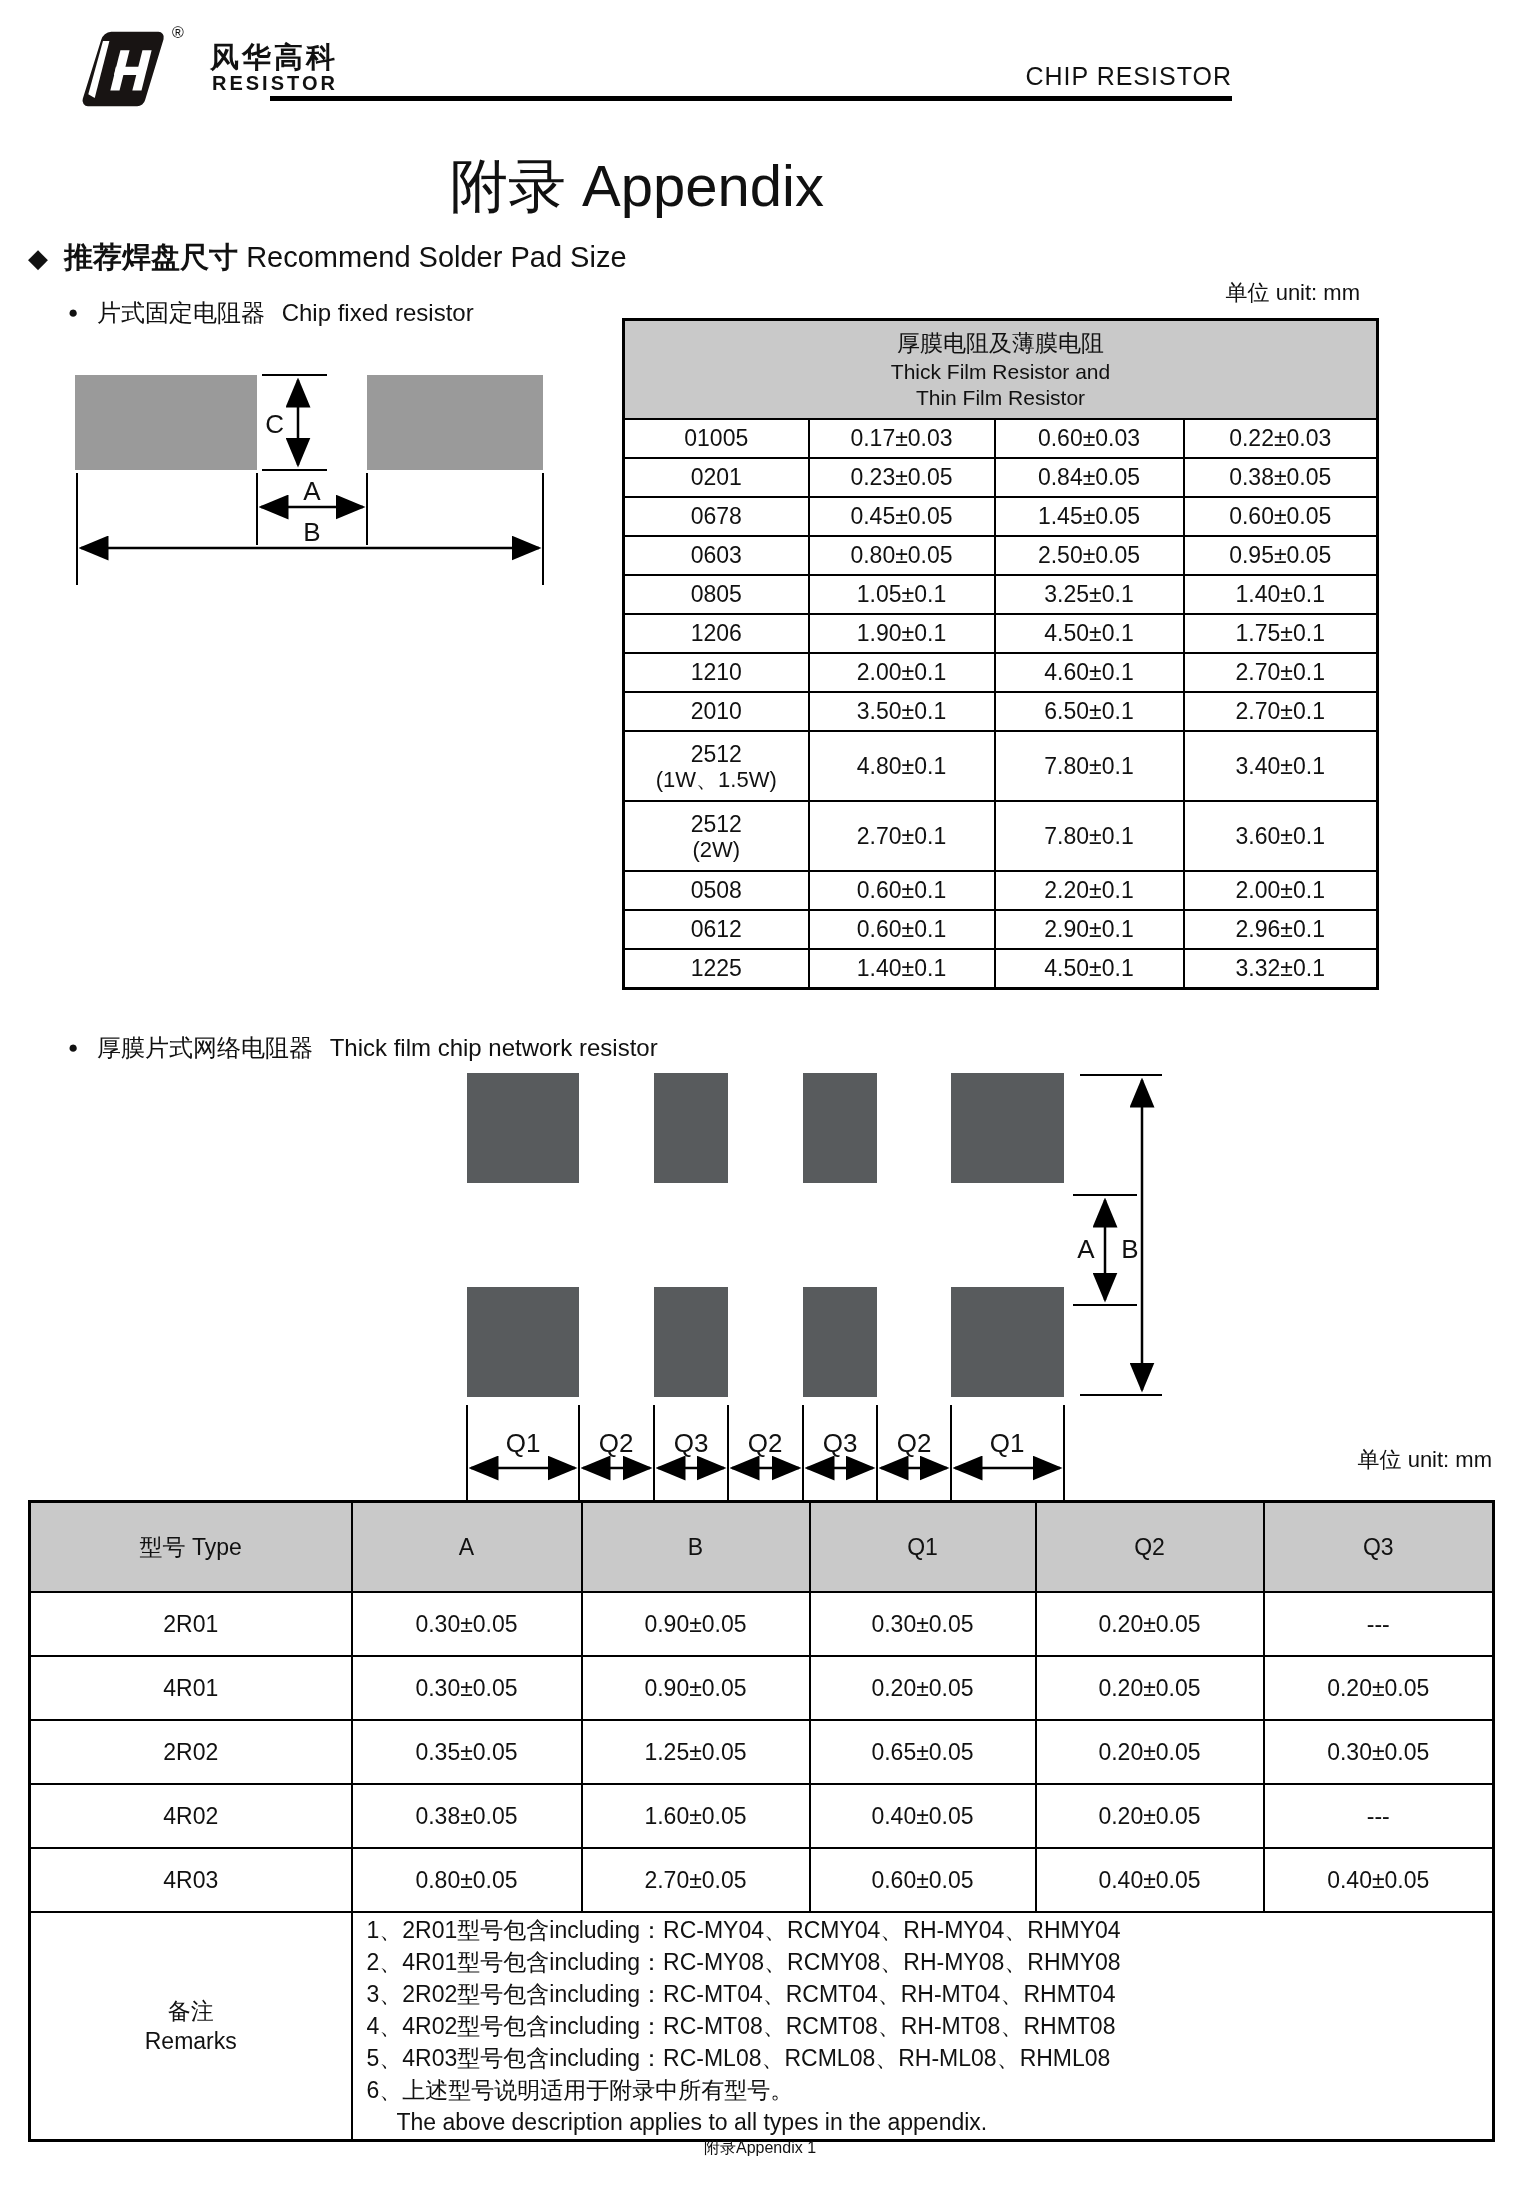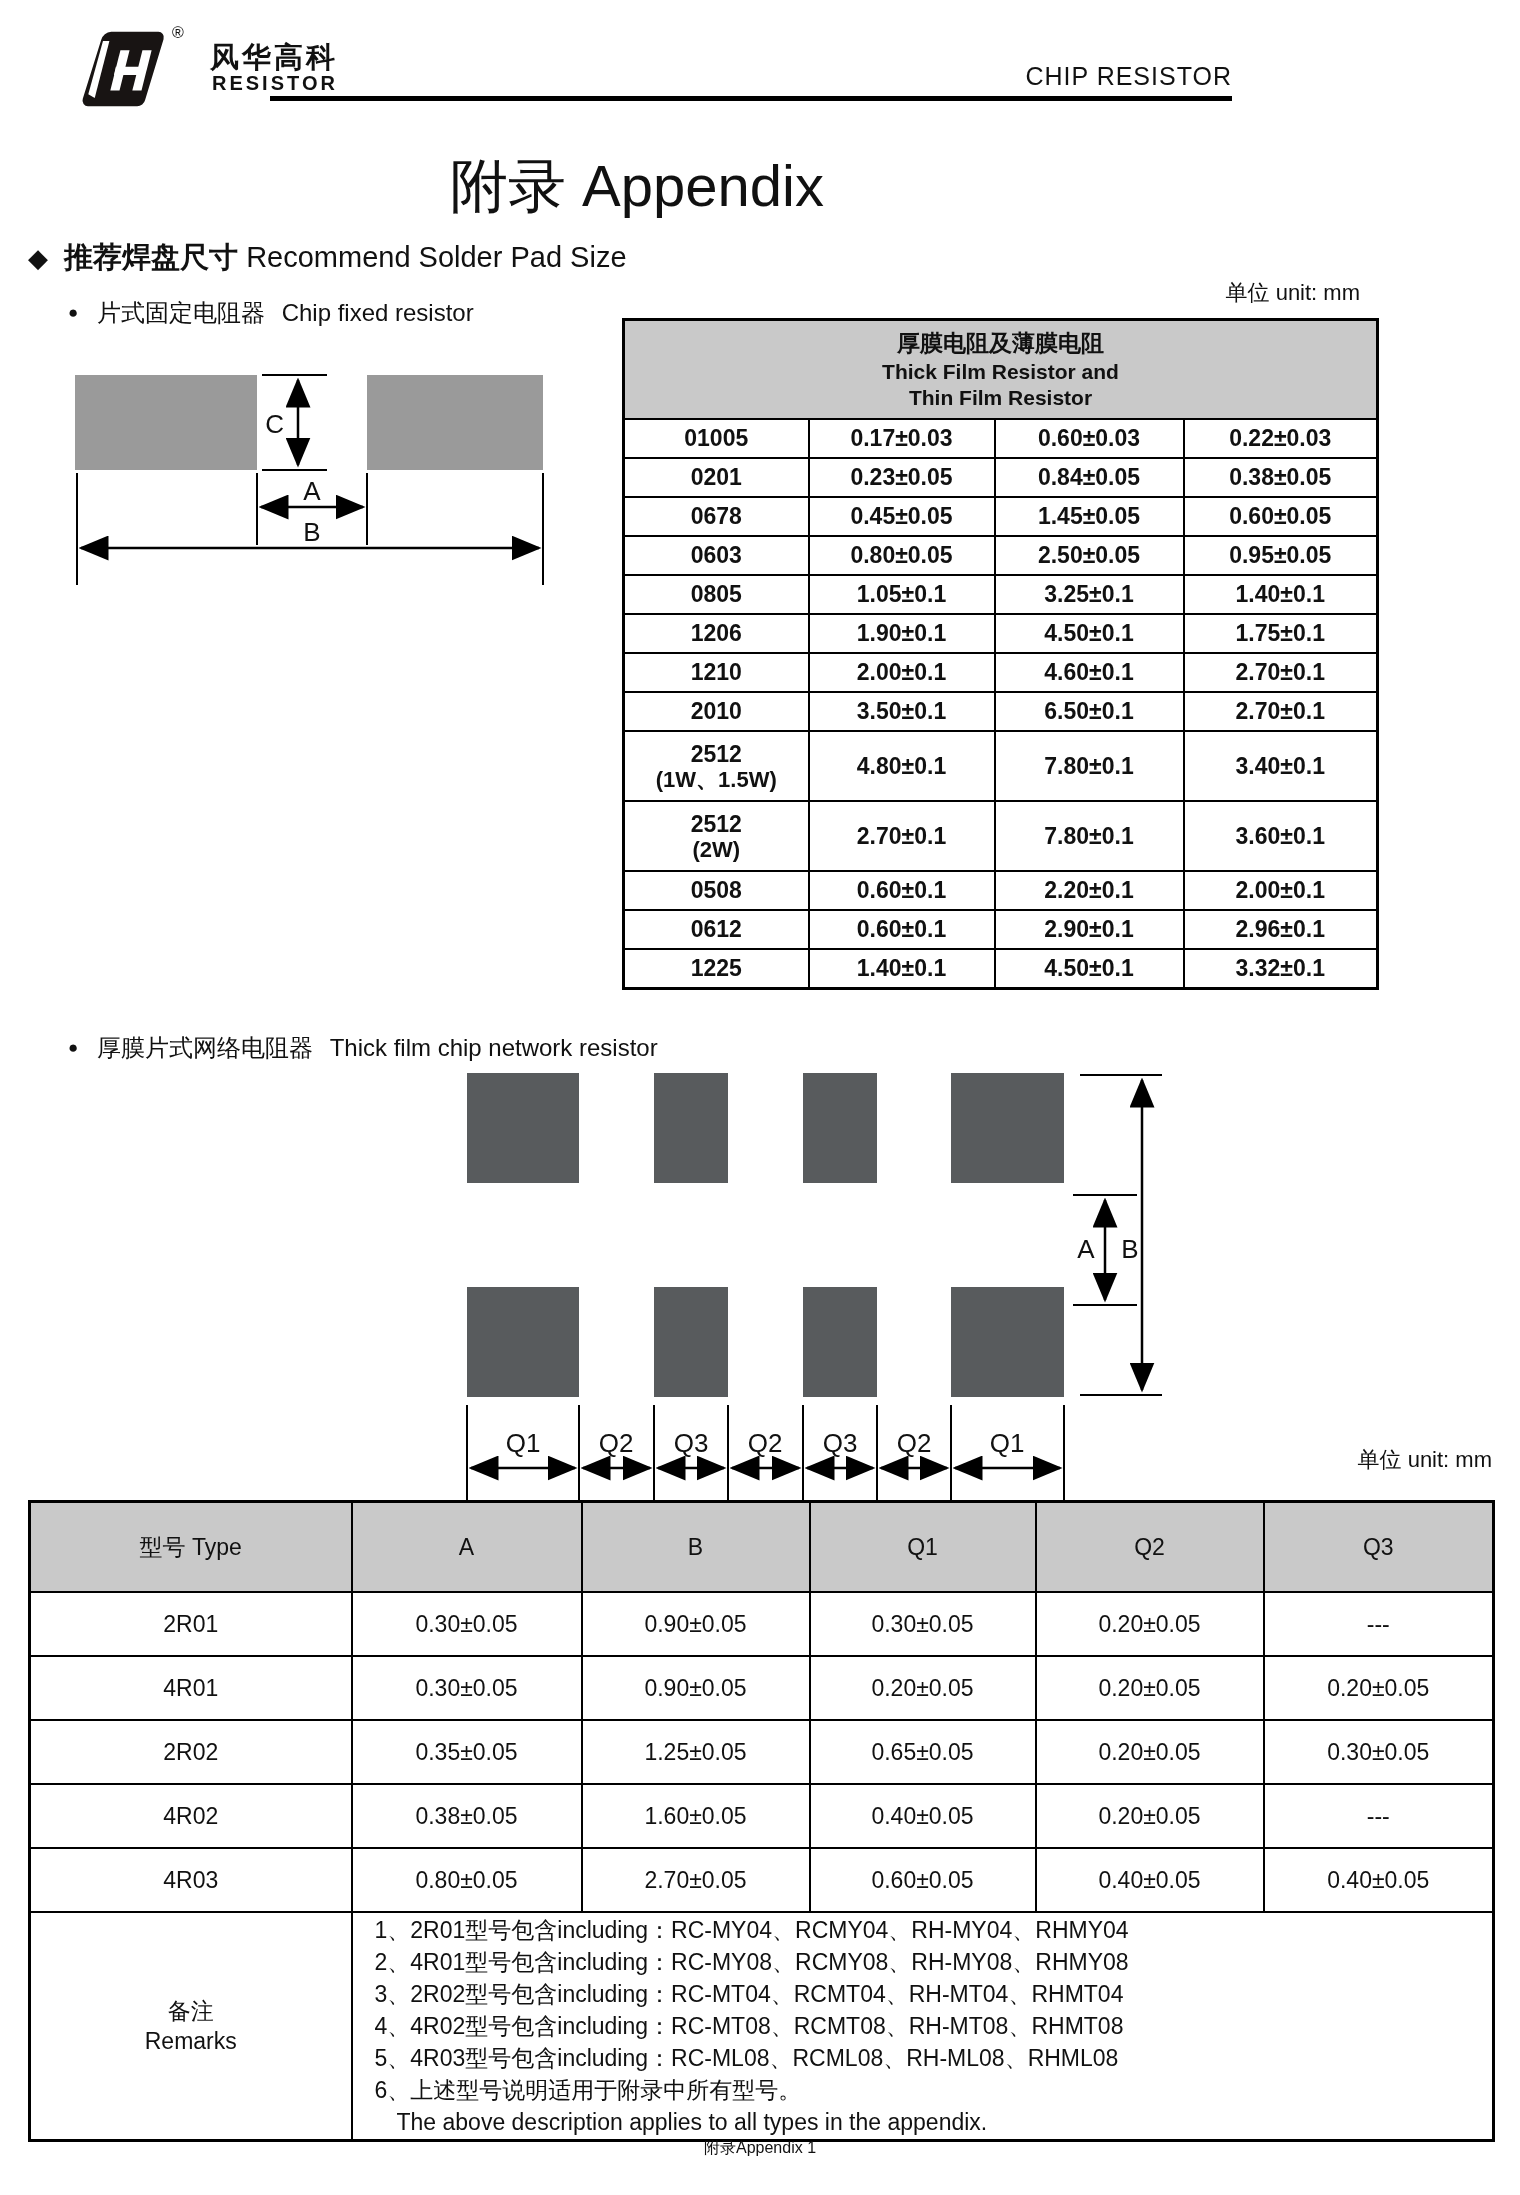--- a/index.html
+++ b/index.html
@@ -24,36 +24,36 @@
   .unit-note-1{left:1000px;top:278px;width:360px;text-align:right;font-size:22px;}
   .unit-note-2{left:1100px;top:1445px;width:392px;text-align:right;font-size:22px;}
   .bullet-line{font-size:24px;margin-left:32px;}
   .bullet-line .dot{font-size:17px;vertical-align:3px;margin-right:12px;}
   .bullet-line .en{margin-left:10px;}
   .bullet-1{left:36px;top:297px;}
   .bullet-2{left:36px;top:1032px;}
   
   table{border-collapse:collapse;table-layout:fixed;}
   td{border:2px solid #000;text-align:center;font-size:23px;padding:0;overflow:hidden;}
-  .t1{left:622px;top:318px;width:754px;font-weight:bold;}
+  .t1{left:622px;top:318px;width:754px;}
   .t1,.t2{position:absolute;border:3px solid #000;}
   .t1 .band td{background:#c9c9c9;height:97px;}
   .t1 .band .cn{font-size:23px;}
   .t1 .band .en{font-size:21px;line-height:26px;}
   .t1 tr.hdr td{background:#c9c9c9;height:38px;}
   .t1 tr.r td{height:37px;}
   .t1 tr.tall td{height:68px;}
   .t1 .type2{display:block;font-size:22px;line-height:24px;}
   .t2{left:28px;top:1500px;width:1464px;}
   .t2 tr.hdr td{background:#c9c9c9;height:88px;}
   .t2 tr.r td{height:62px;}
   .t2 tr.remarks td{height:226px;}
   .t2 .remarks-label{line-height:30px;}
   .t2 .remarks-body{text-align:left;vertical-align:middle;}
-  .remarks-body div{font-size:23px;line-height:32px;padding-left:22px;white-space:nowrap;}
+  .remarks-body div{font-size:23px;line-height:32px;padding-left:14px;white-space:nowrap;}
   .remarks-body div.indent{padding-left:44px;}
   
   .page-footer{left:0;top:2138px;width:1520px;text-align:center;font-size:16px;}
   
   svg text{font-family:"Liberation Sans","DejaVu Sans",sans-serif;fill:#111;}
   .dim-text{font-size:26px;}
 </style>
 </head>
 <body>
 

